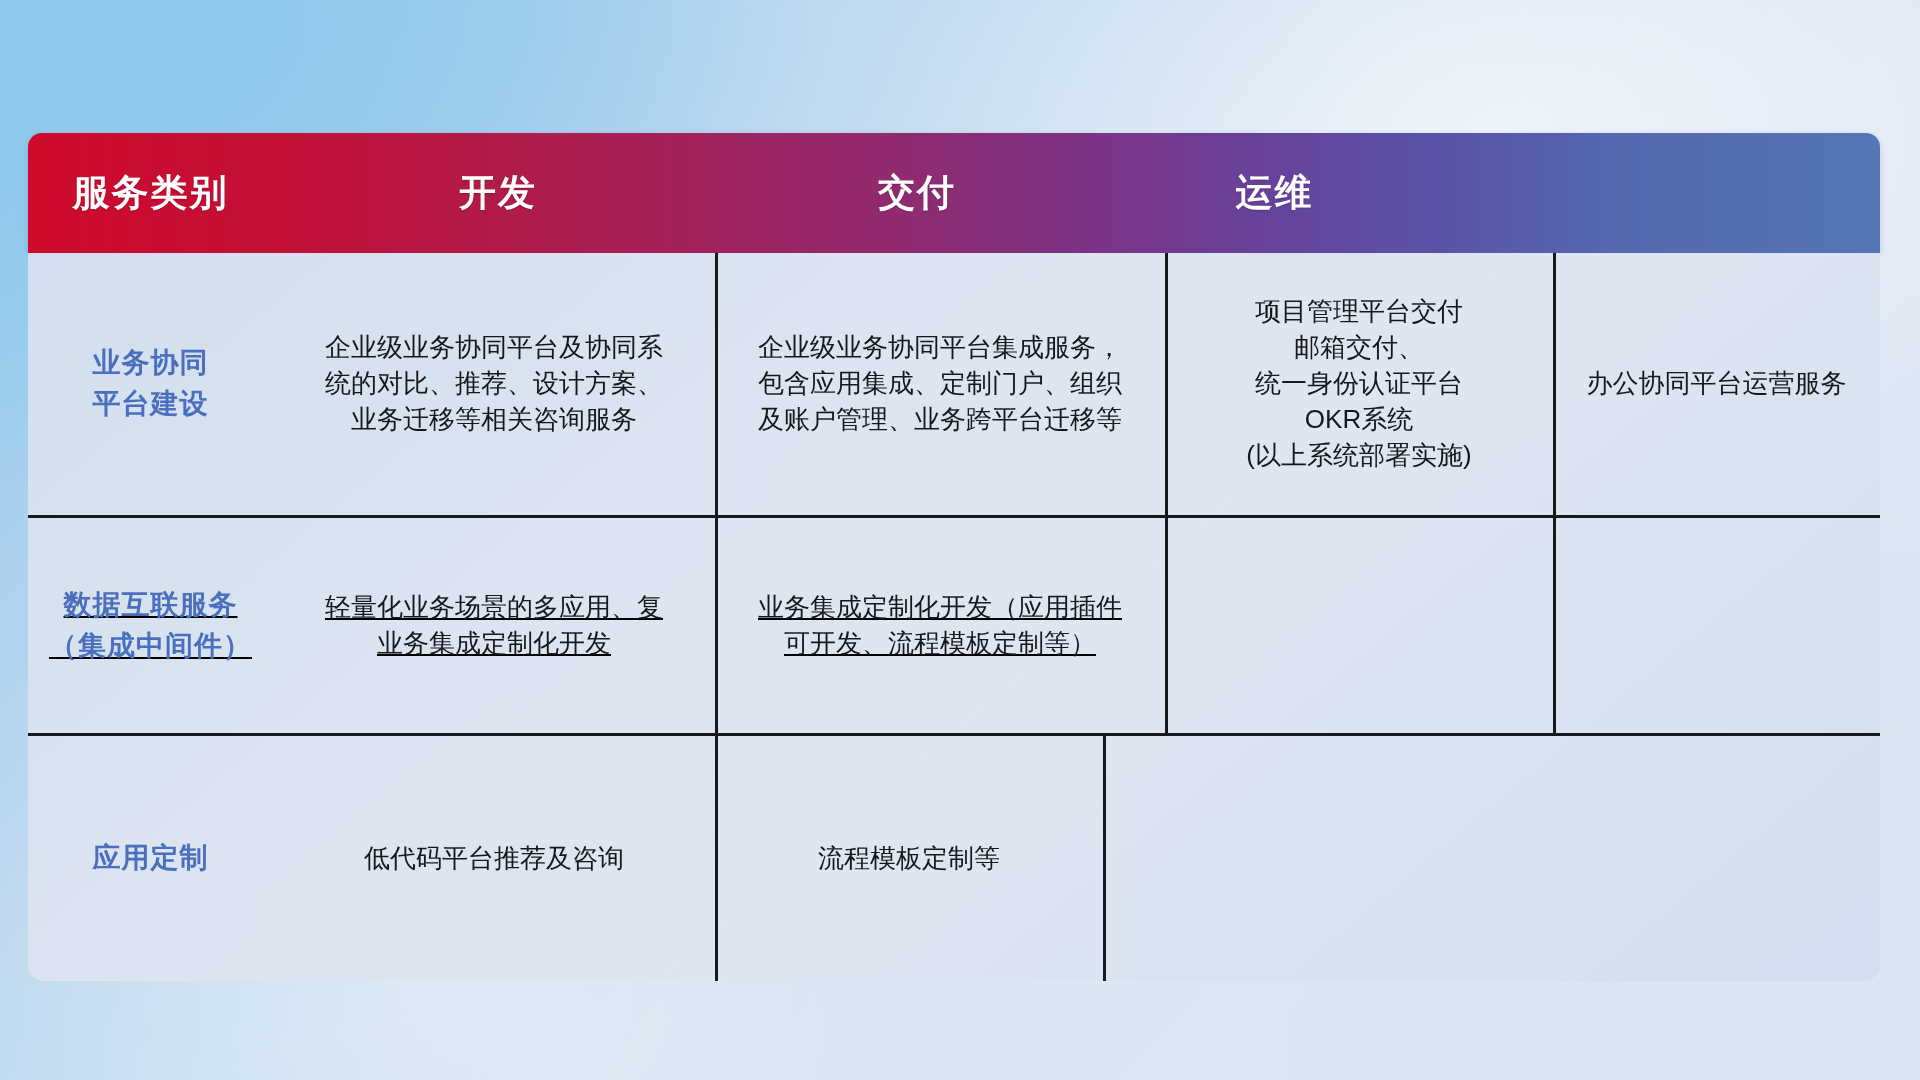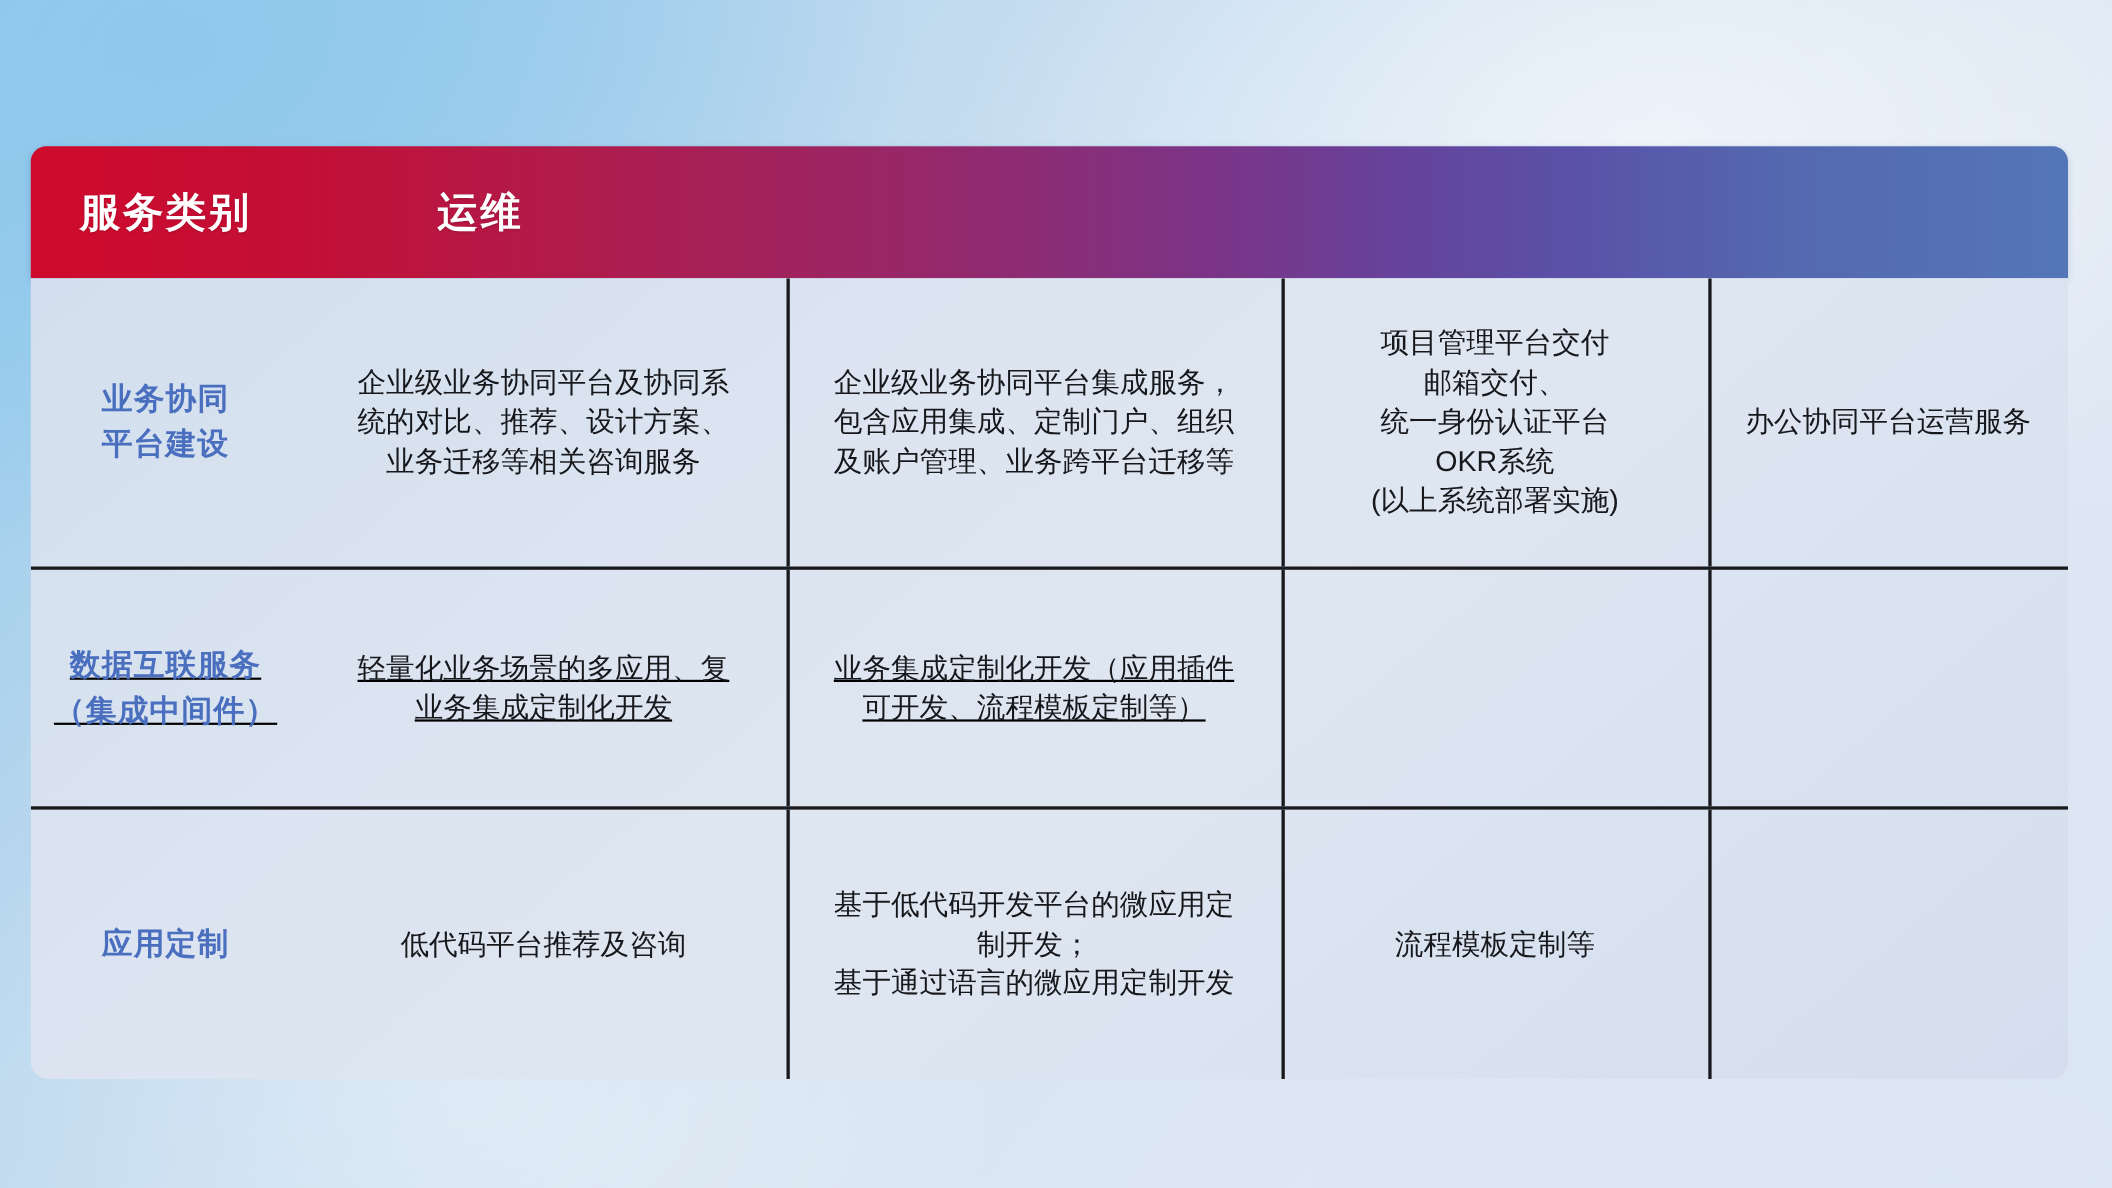--- a/index.html
+++ b/index.html
@@ -130,20 +130,22 @@
 </style>
 </head>
 <body>
 
 <div id="slide">
 
   <div class="table-wrap">
 
     <div class="thead">
       <div class="th c1">服务类别</div>
+      <div class="th c3">开发</div>
+      <div class="th c4">交付</div>
       <div class="th c5">运维</div>
     </div>
 
     <div class="tbody">
 
       <div class="trow r1">
         <div class="td cat c1">业务协同
 平台建设</div>
         <div class="td c2">企业级业务协同平台及协同系
 统的对比、推荐、设计方案、
@@ -166,22 +168,19 @@
 业务集成定制化开发</div>
         <div class="td c3 rule">业务集成定制化开发（应用插件
 可开发、流程模板定制等）</div>
         <div class="td c4 rule"></div>
         <div class="td c5 rule"></div>
       </div>
 
       <div class="trow r3">
         <div class="td cat c1">应用定制</div>
         <div class="td c2">低代码平台推荐及咨询</div>
-        <div class="td c3 rule">基于低代码开发平台的微应用定
-制开发；
-基于通过语言的微应用定制开发</div>
         <div class="td c4 rule">流程模板定制等</div>
         <div class="td c5 rule"></div>
       </div>
 
     </div>
   </div>
 </div>
 
 </body></html>

